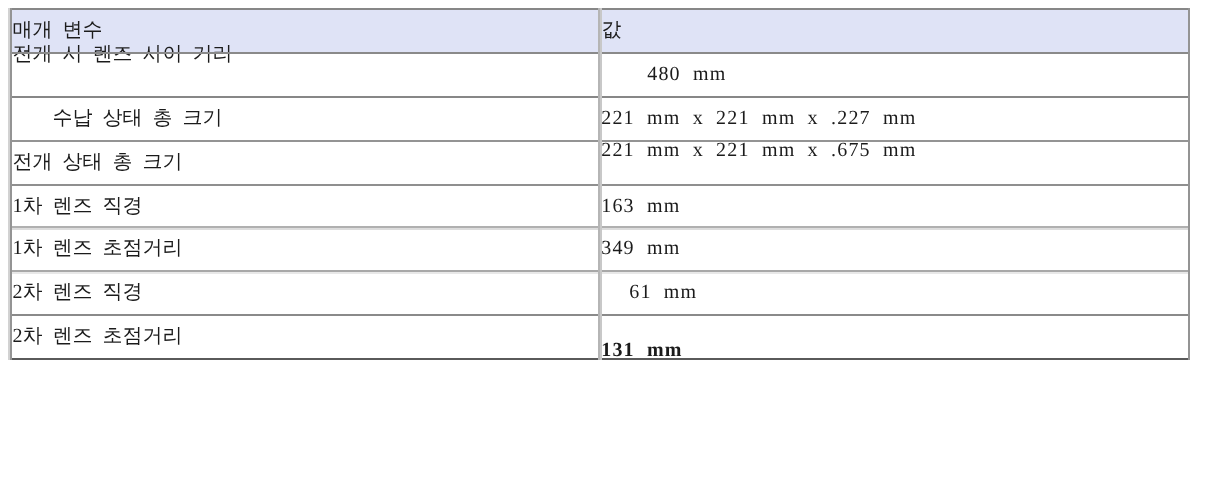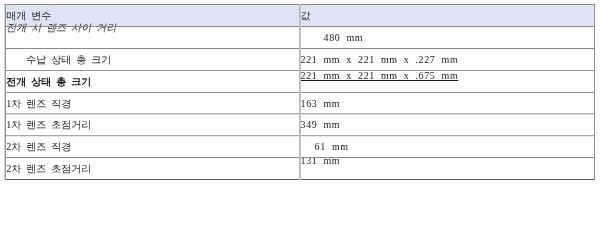--- a/index.html
+++ b/index.html
@@ -66,46 +66,46 @@
 <body>
 
 <div id="page">
   <div class="header-bg"></div>
   <div id="cells">
       <div>
         <div class="tcell c-param" style="top: 4.5px; height: 22px; line-height: 22px;">매개 변수</div>
         <div class="tcell c-value" style="top: 4.5px; height: 22px; line-height: 22px;">값</div>
       </div>
       <div>
-        <div class="tcell c-param" style="top: 17px; height: 22px; line-height: 22px; font-style: italic;">전개 시 렌즈 사이 거리</div>
+        <div class="tcell c-param" style="top: 17px; height: 22px; line-height: 22px;">전개 시 렌즈 사이 거리</div>
         <div class="tcell c-value" style="top: 26.5px; height: 22px; line-height: 22px; padding-left: 23px;">480 mm</div>
       </div>
       <div>
         <div class="tcell c-param" style="top: 48.5px; height: 22px; line-height: 22px; margin-left: 20px;">수납 상태 총 크기</div>
         <div class="tcell c-value" style="top: 48.5px; height: 22px; line-height: 22px; font-family: Liberation Serif, serif;">221 mm x 221 mm x .227 mm</div>
       </div>
       <div>
-        <div class="tcell c-param" style="top: 70.5px; height: 22px; line-height: 22px; font-weight: bold;">전개 상태 총 크기</div>
-        <div class="tcell c-value" style="top: 65px; height: 22px; line-height: 22px; text-decoration: underline;">221 mm x 221 mm x .675 mm</div>
+        <div class="tcell c-param" style="top: 70.5px; height: 22px; line-height: 22px;">전개 상태 총 크기</div>
+        <div class="tcell c-value" style="top: 65px; height: 22px; line-height: 22px;">221 mm x 221 mm x .675 mm</div>
       </div>
       <div>
         <div class="tcell c-param" style="top: 92.5px; height: 34px; line-height: 21px;">1차 렌즈 직경</div>
         <div class="tcell c-value" style="top: 92.5px; height: 21px; line-height: 21px;">163 mm</div>
       </div>
       <div>
         <div class="tcell c-param" style="top: 113.5px; height: 36px; line-height: 22px;">1차 렌즈 초점거리</div>
         <div class="tcell c-value" style="top: 113.5px; height: 22px; line-height: 22px;">349 mm</div>
       </div>
       <div>
         <div class="tcell c-param" style="top: 135.5px; height: 21px; line-height: 22px;">2차 렌즈 직경</div>
         <div class="tcell c-value" style="top: 135.5px; height: 22px; line-height: 22px; margin-left: 14px;">61 mm</div>
       </div>
       <div>
         <div class="tcell c-param" style="top: 157.5px; height: 22px; line-height: 22px;">2차 렌즈 초점거리</div>
-        <div class="tcell c-value" style="top: 150px; height: 22px; line-height: 22px;">131 mm</div>
+        <div class="tcell c-value" style="top: 165px; height: 22px; line-height: 22px; font-weight: bold;">131 mm</div>
       </div>
     </div>
   <div id="lines">
       <div class="hline" style="top: 4px; background: rgb(135, 135, 135);"></div>
       <div class="hline" style="top: 26px; background: rgb(138, 138, 138);"></div>
       <div class="hline" style="top: 48px; background: rgb(135, 135, 135);"></div>
       <div class="hline" style="top: 70px; background: rgb(148, 148, 148);"></div>
       <div class="hline" style="top: 92px; background: rgb(143, 143, 143);"></div>
       <div class="hline" style="top: 113px; background: rgb(176, 176, 176);"></div>
       <div class="hline" style="top: 114px; background: rgb(220, 220, 220);"></div>

